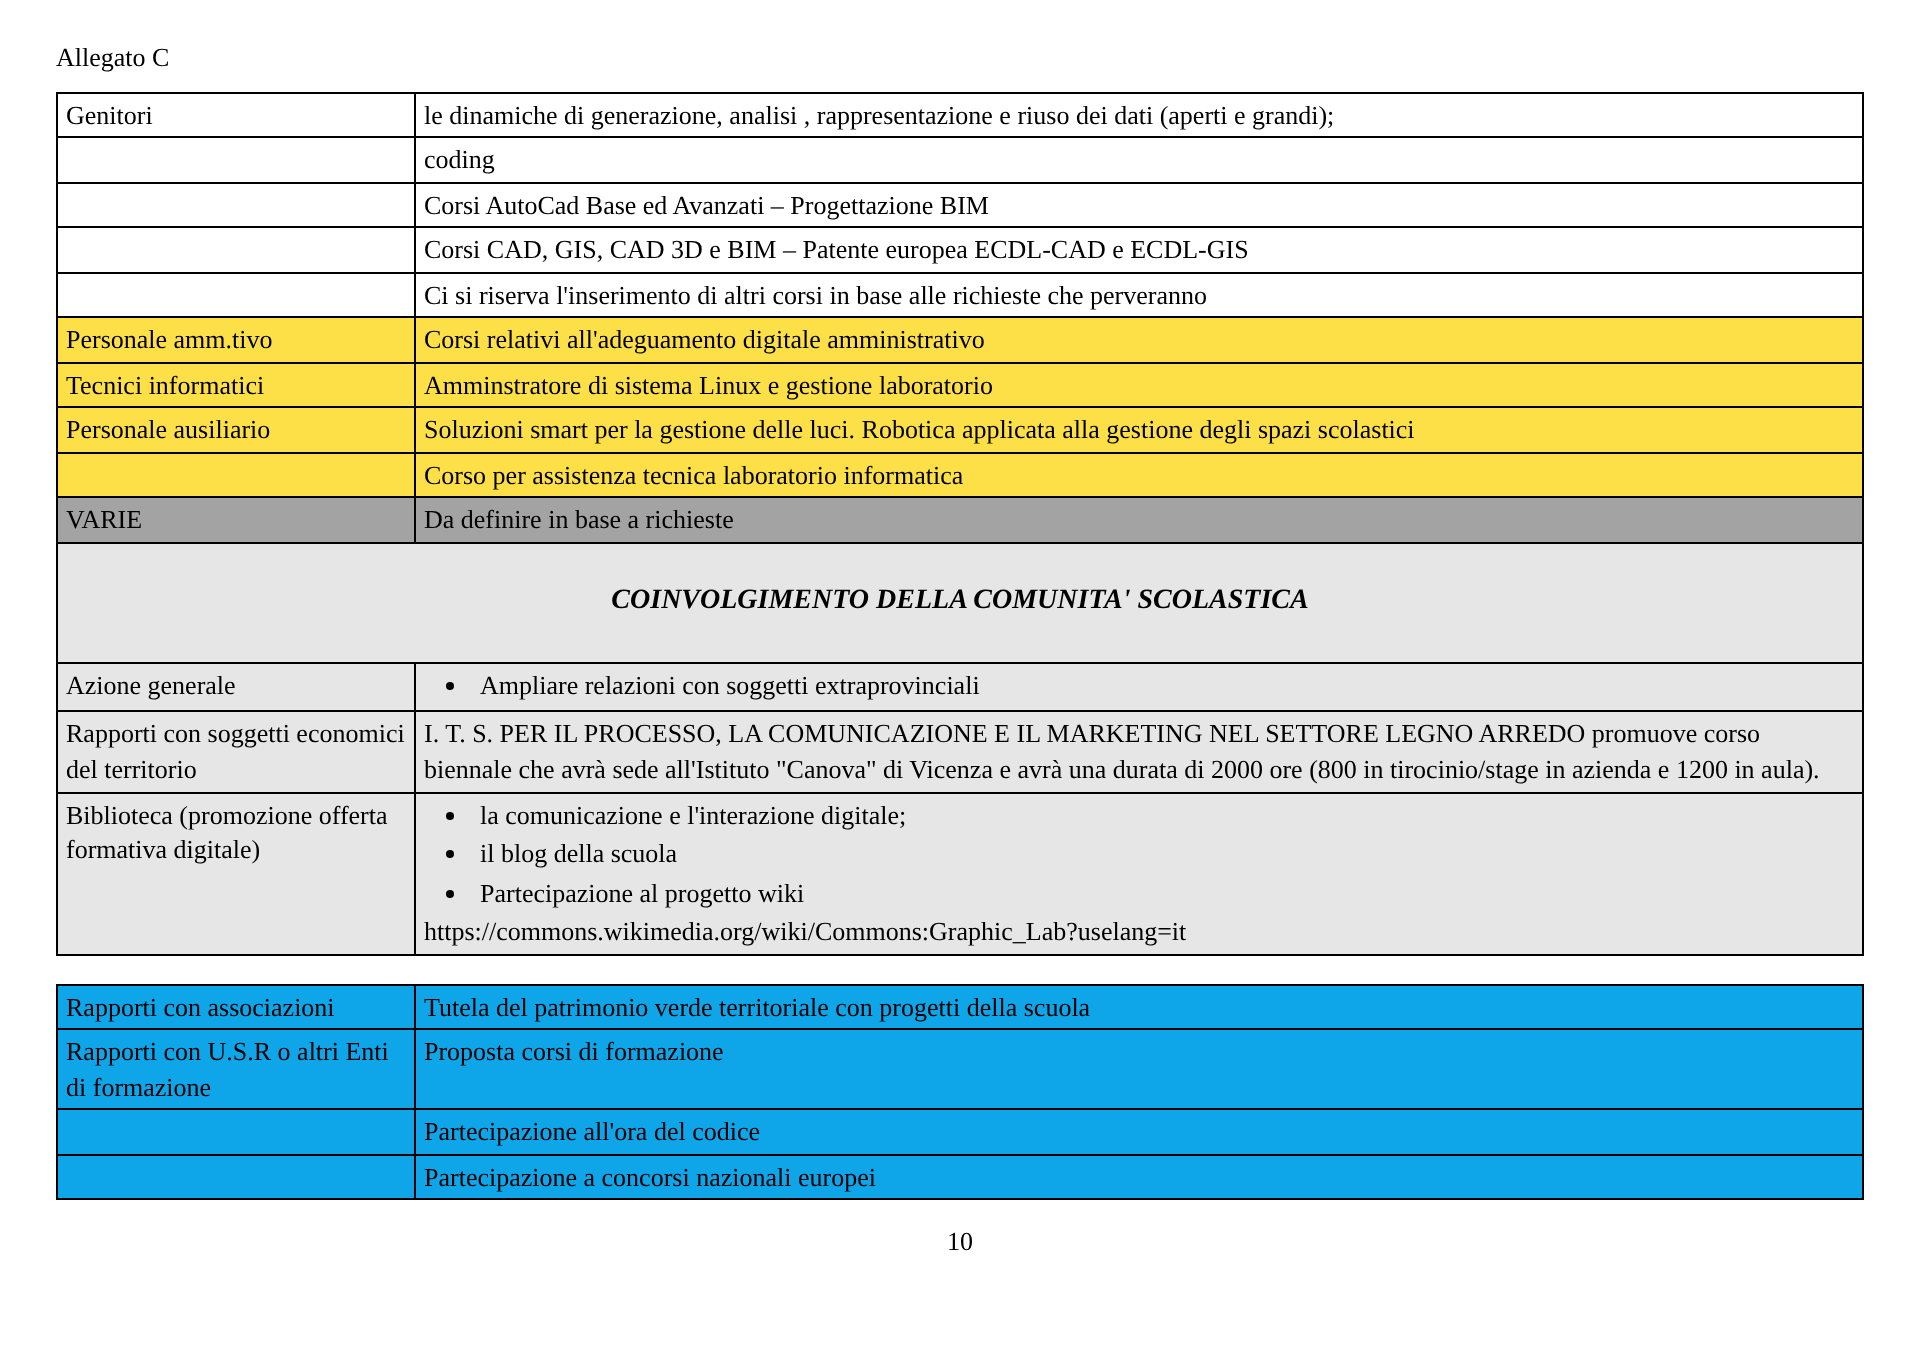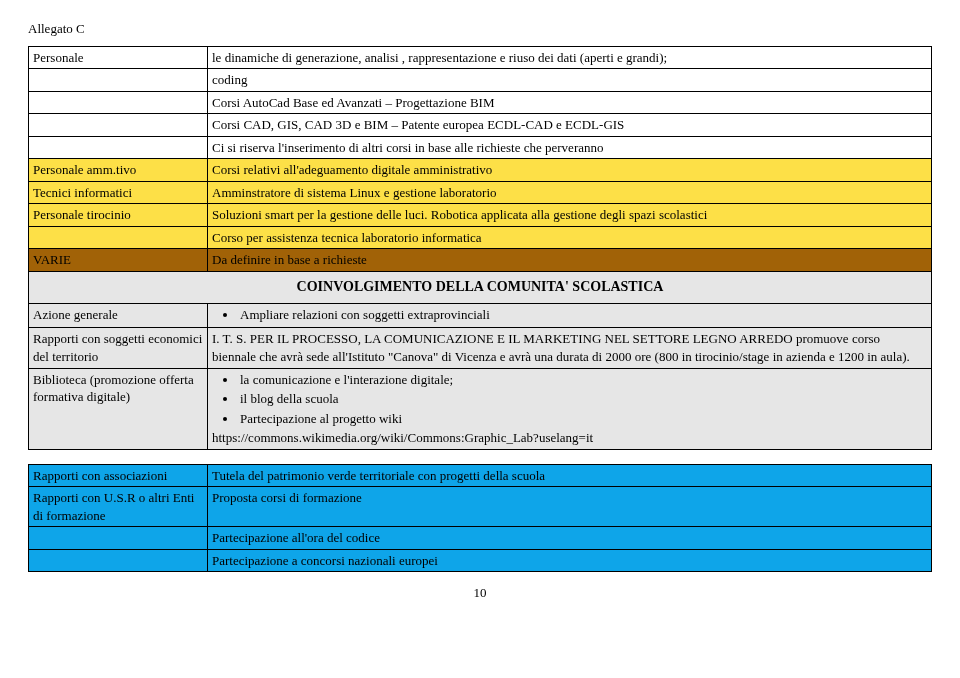--- a/index.html
+++ b/index.html
@@ -25,28 +25,29 @@
     border: 1px solid #000;
     padding: 2px 4px;
     vertical-align: top;
     word-wrap: break-word;
   }
   td.left {
     width: 170px;
   }
   .bg-white { background: #ffffff; }
   .bg-lav   { background: #fde047; }
-  .bg-green { background: #a16207; }
+  .bg-green { background: #a3a3a3; }
   .bg-grayA { background: #e6e6e6; }
   .bg-grayB { background: #0ea5e9; }
   .heading-row td {
     text-align: center;
     font-weight: bold;
     font-size: 14px;
-    padding: 6px 4px;
+    padding: 20px 4px;
+    font-style: italic;
   }
   ul {
     margin: 0 0 2px 26px;
     padding: 0;
   }
   li {
     margin: 0 0 2px 0;
     padding-left: 2px;
   }
   .page-num {
@@ -64,21 +65,21 @@
 <div class="title-top">Allegato C</div>
 
 <table>
   <colgroup>
       <col class="left">
       <col>
     </colgroup>
 
   <tbody>
       <tr class="bg-white">
-    <td class="left">Personale</td>
+    <td class="left">Genitori</td>
     <td>le dinamiche di generazione, analisi , rappresentazione e riuso dei dati (aperti e grandi);</td>
   </tr>
   <tr class="bg-white">
     <td class="left"></td>
     <td>coding</td>
   </tr>
   <tr class="bg-white">
     <td class="left"></td>
     <td>Corsi AutoCad Base ed Avanzati – Progettazione BIM</td>
   </tr>
@@ -93,21 +94,21 @@
 
   <tr class="bg-lav">
     <td class="left">Personale amm.tivo</td>
     <td>Corsi relativi all'adeguamento digitale amministrativo</td>
   </tr>
   <tr class="bg-lav">
     <td class="left">Tecnici informatici</td>
     <td>Amminstratore di sistema Linux e gestione laboratorio</td>
   </tr>
   <tr class="bg-lav">
-    <td class="left">Personale tirocinio</td>
+    <td class="left">Personale ausiliario</td>
     <td>Soluzioni smart per la gestione delle luci. Robotica applicata alla gestione degli spazi scolastici</td>
   </tr>
   <tr class="bg-lav">
     <td class="left"></td>
     <td>Corso per assistenza tecnica laboratorio informatica</td>
   </tr>
 
   <tr class="bg-green">
     <td class="left">VARIE</td>
     <td>Da definire in base a richieste</td>

